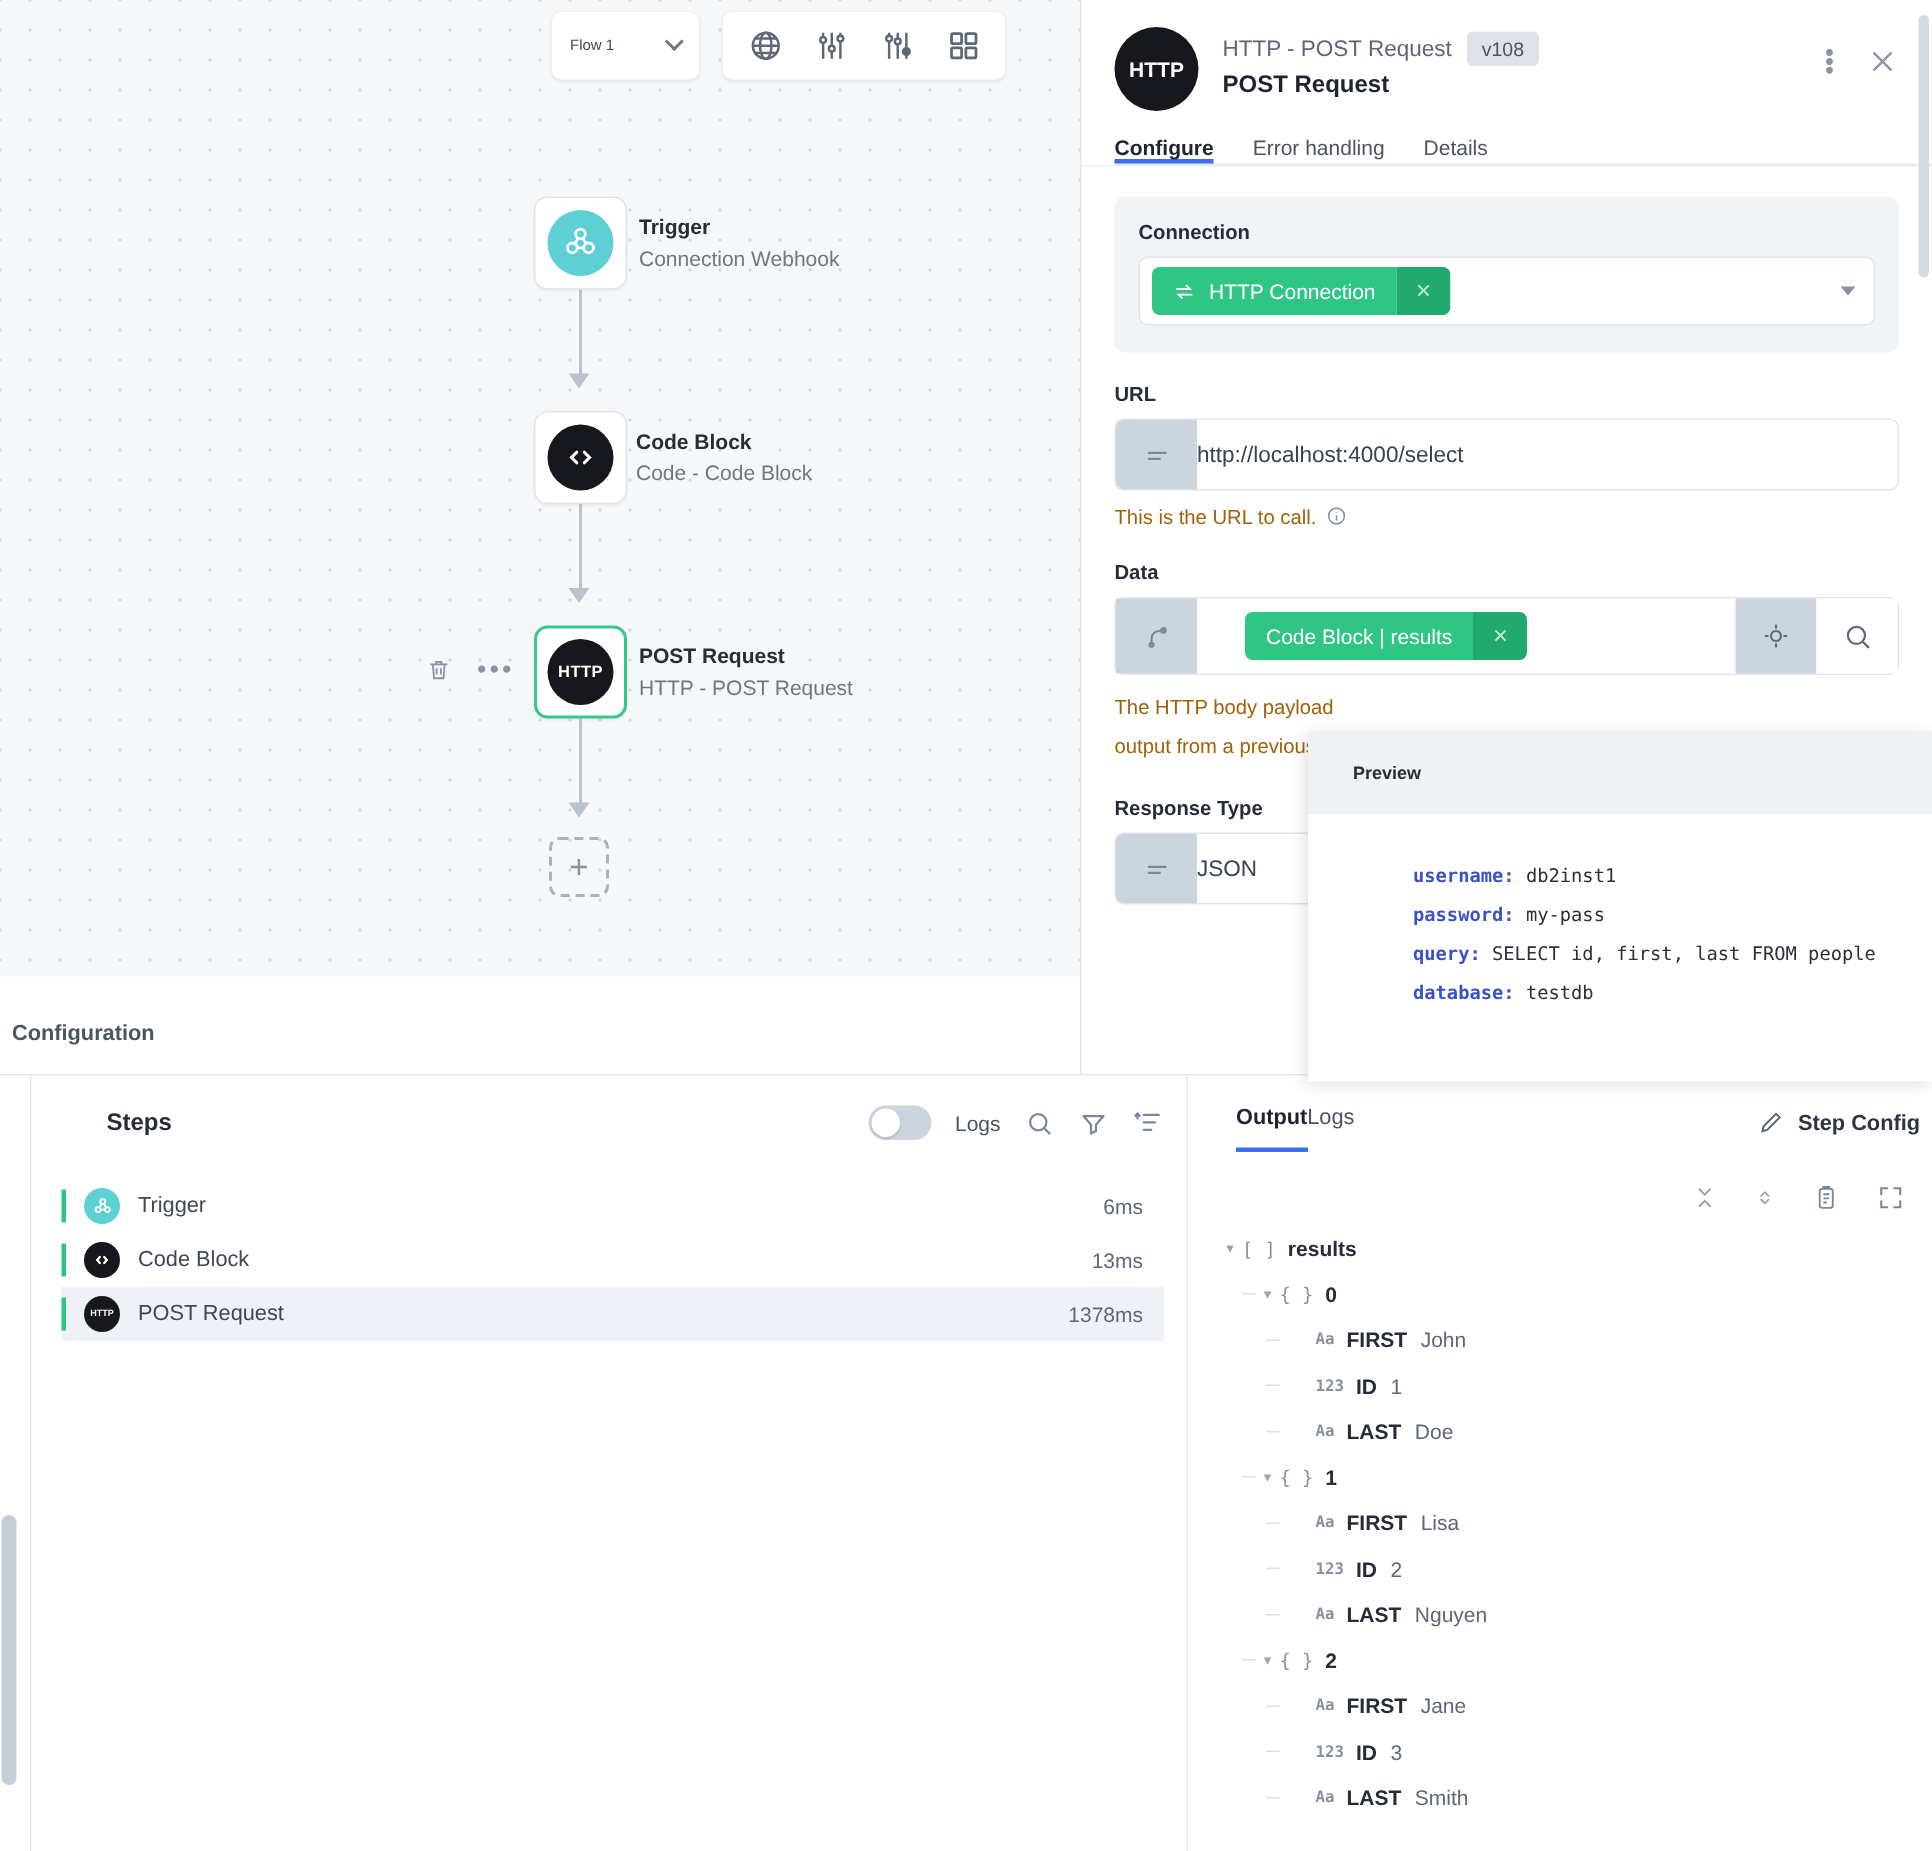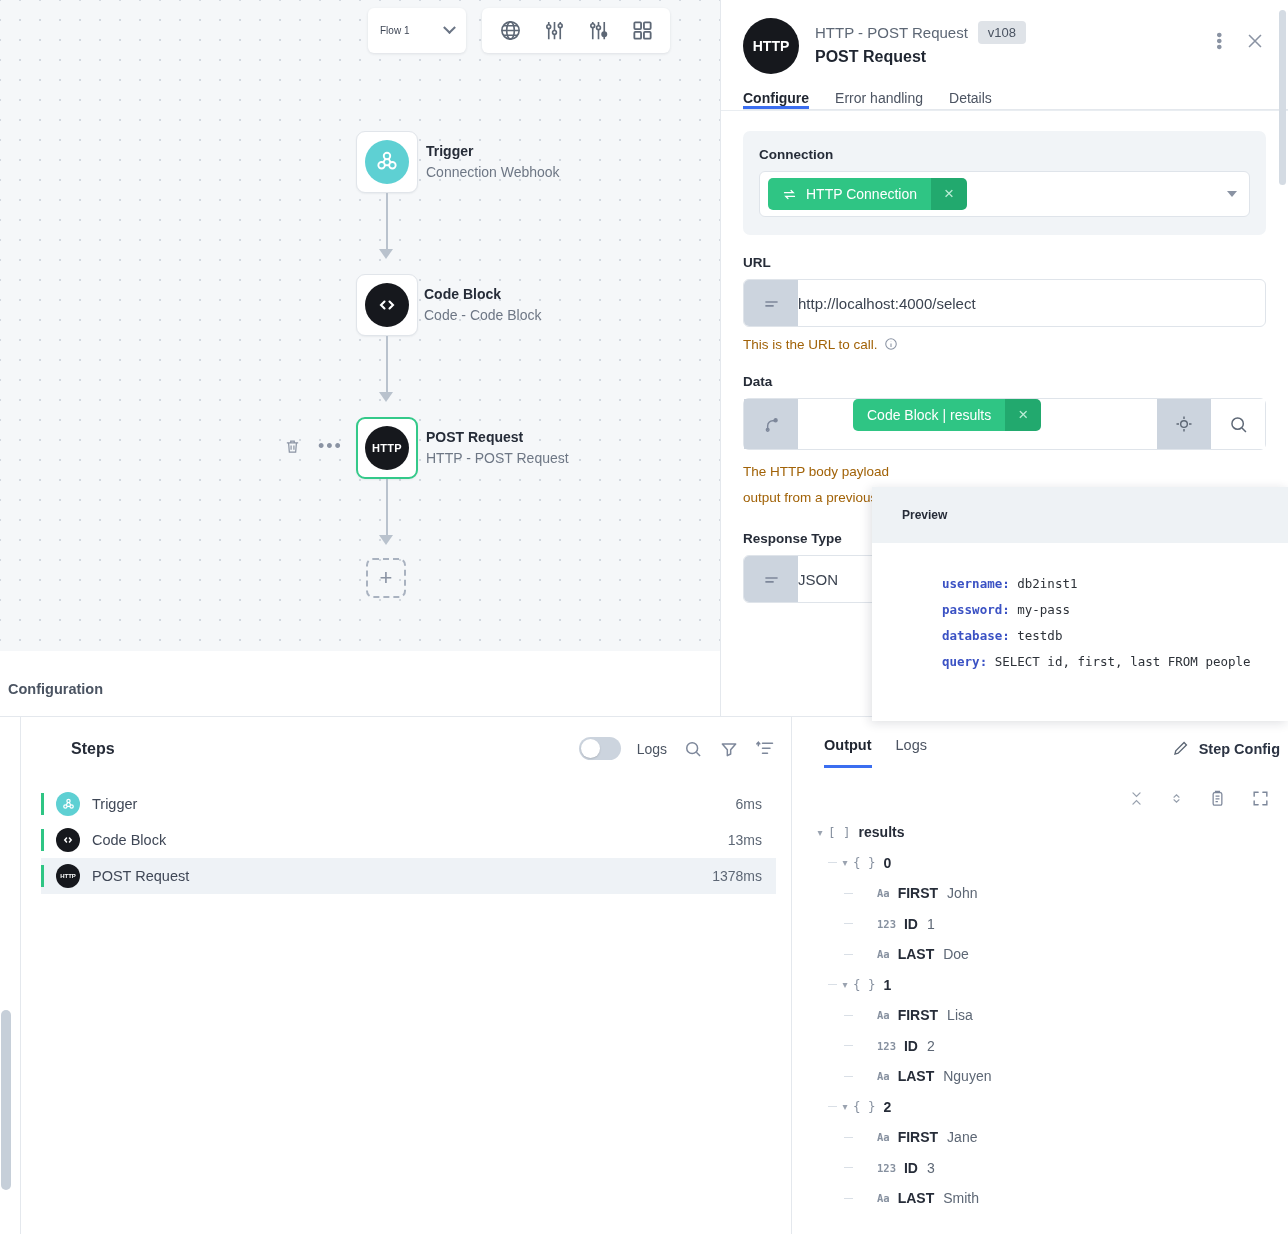--- a/index.html
+++ b/index.html
@@ -87,21 +87,21 @@
   .caret-dn { width:0;height:0;border-left:5px solid transparent;border-right:5px solid transparent;border-top:6px solid #8a93a3; }
 
   .field-row { display:flex; height:48px; border:1px solid #dfe4ea; border-radius:6px; overflow:hidden; background:#fff; }
   .field-pre { width:54px; background:#ccd4de; display:flex; align-items:center; justify-content:center; }
   .field-val { flex:1; display:flex; align-items:center; padding:0 0; font-size:15px; color:#3b4350; }
   .help { font-size:13.5px; color:#a16207; margin-top:9px; line-height:26px; }
   .sec { margin-left:12px; margin-top:20px; }
 
   .data-row { display:flex; height:52px; border:1px solid #dfe4ea; border-radius:6px; background:#fff; align-items:stretch; }
   .data-pre { width:54px; background:#ccd4de; display:flex;align-items:center;justify-content:center; }
-  .data-mid { flex:1; display:flex; align-items:flex-start; padding-left:24px;margin-left:23px; }
+  .data-mid { flex:1; display:flex; align-items:center; padding-left:24px; }
   .data-act { width:54px; background:#ccd4de; display:flex;align-items:center;justify-content:center; cursor:pointer; }
   .data-act2 { width:54px; background:#fff; display:flex;align-items:center;justify-content:center; cursor:pointer; }
 
   
   .preview {
     position:absolute; left:872px; top:487px; width:416px; height:234px;
     background:#fff; box-shadow:-2px 2px 10px rgba(25,35,55,.14); z-index:40;
   }
   .preview-head { background:#eef2f5; height:56px; display:flex; align-items:center; padding-left:30px;
                   font-size:12px; font-weight:700; color:#262c38; }
@@ -125,21 +125,21 @@
   .step-row { display:flex; align-items:center; height:36px; margin: 0 0 0 20px; width:735px; padding-left:0; cursor:pointer; }
   .step-row.active { background:#eef2f6; }
   .step-bar { width:3px; height:22px; background:#2fc584; margin-right:12px; }
   .step-ico { width:24px;height:24px;border-radius:50%; display:flex;align-items:center;justify-content:center; margin-right:12px; }
   .step-ico.teal{background:#5ed0d3;} .step-ico.dark{background:#16181d;}
   .step-ico .httpt{color:#fff;font-size:6px;font-weight:700;}
   .step-name { font-size:14.5px; color:#3f4756; }
   .step-time { margin-left:auto; font-size:14px; color:#5d6775; padding-right:14px; }
 
   .out-pane { position:absolute; left:792px; top:0; width:496px; height:518px; background:#fff; }
-  .out-tabs { display:flex; gap:24px; padding: 20px 0 0 32px; }
+  .out-tabs { display:flex; padding: 20px 0 0 32px; }
   .out-tab { font-size:14.5px; color:#4c5462; padding-bottom:12px; border-bottom:3px solid transparent; cursor:pointer; }
   .out-tab.active { color:#1f2530; font-weight:700; border-bottom-color:#3b6ef0; }
   .step-config { position:absolute; right:8px; top:22px; display:flex; align-items:center; gap:9px; font-size:14.5px; font-weight:700; color:#2c3443; cursor:pointer; }
   .out-icons { position:absolute; right:18px; top:72px; display:flex; align-items:center; gap:24px; }
   .tree { position:absolute; left:20px; top:100px; right:10px; font-size:14px; }
   .tnode { display:flex; align-items:center; height:30.5px; }
   .tw { width:16px; display:flex; justify-content:center; color:#9aa3b0; font-size:10px; }
   .tbracket { color:#8791a0; font-size:12.5px; font-family:"DejaVu Sans Mono",monospace; margin-right:8px; }
   .tkey { font-weight:700; color:#262c38; }
   .tval { color:#5d6775; margin-left:9px; }
@@ -352,22 +352,22 @@
     </div>
 
     <div class="pscroll"></div>
   </div>
 
   <div class="preview">
     <div class="preview-head">Preview</div>
     <div class="preview-body">
       <div><span class="pk">username:</span> <span class="pv">db2inst1</span></div>
       <div><span class="pk">password:</span> <span class="pv">my-pass</span></div>
+      <div><span class="pk">query:</span> <span class="pv">SELECT id, first, last FROM people</span></div>
       <div><span class="pk">database:</span> <span class="pv">testdb</span></div>
-      <div><span class="pk">query:</span> <span class="pv">SELECT id, first, last FROM people</span></div>
     </div>
   </div>
 
   <div class="config-label">Configuration</div>
 
   <div class="bottom">
 
     <div class="steps-pane">
       <div class="steps-head">
         <div class="steps-title">Steps</div>

